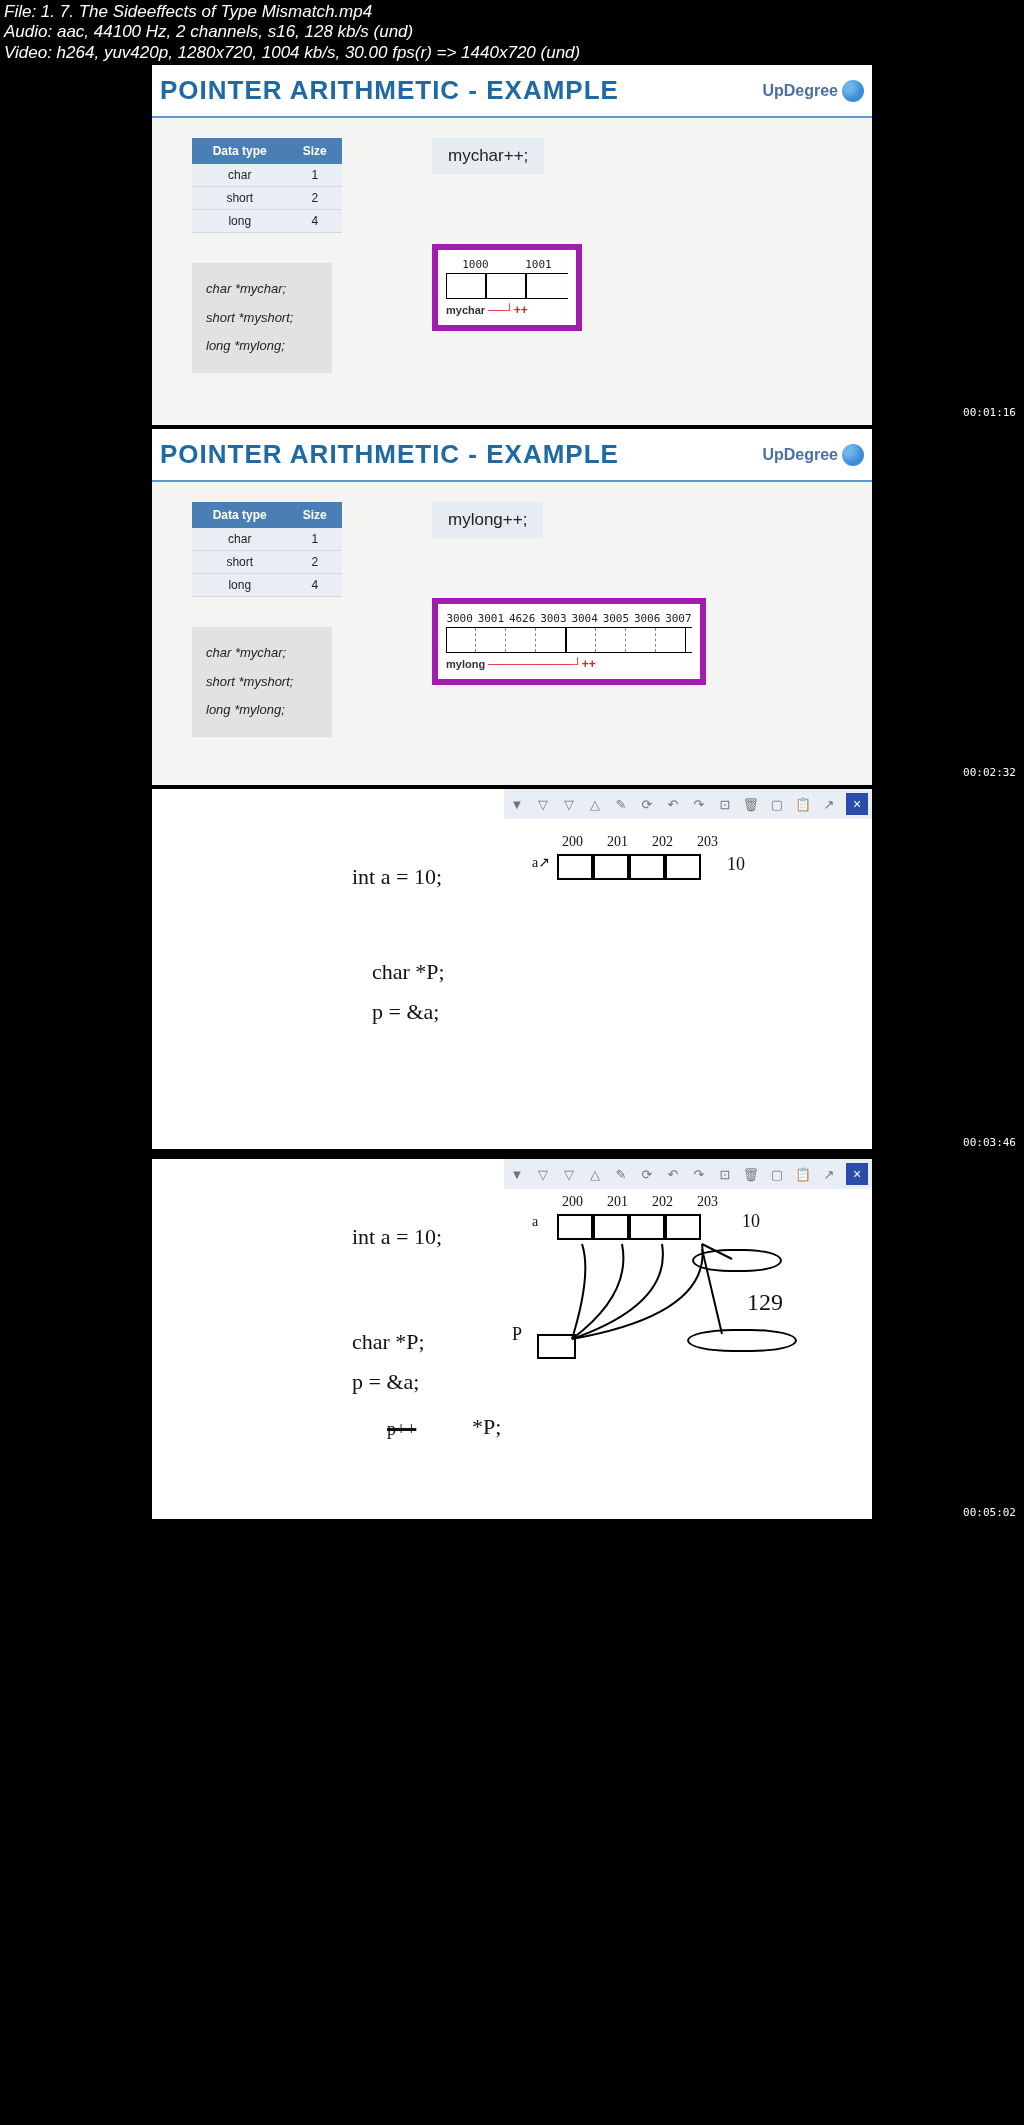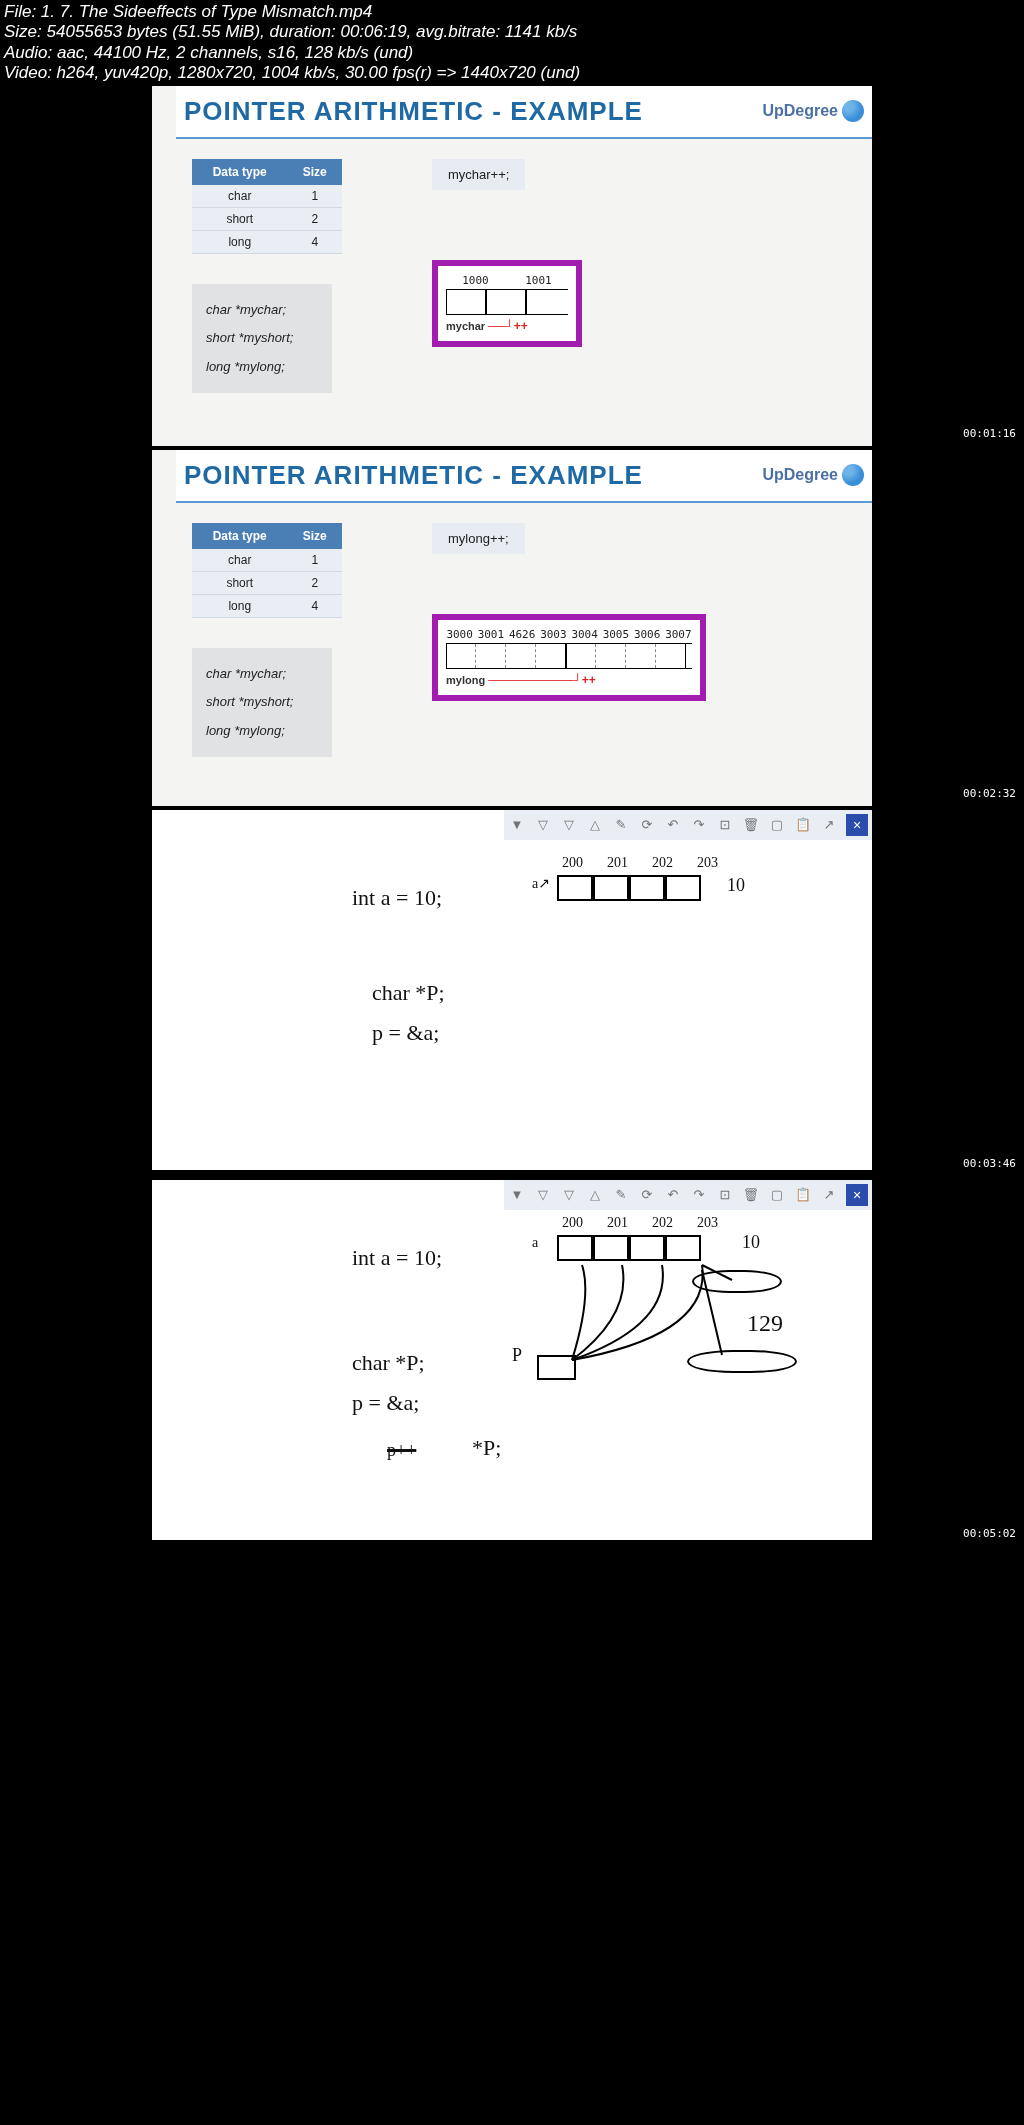--- a/index.html
+++ b/index.html
@@ -38,21 +38,20 @@
     position: relative;
     height: 360px;
   }
   .slide-title-bar {
     background: #fff;
     padding: 10px 8px;
     display: flex;
     justify-content: space-between;
     align-items: center;
     border-bottom: 2px solid #5a9bd5;
-    margin-left: 24px;
   }
   .slide-title {
     color: #1f6aa5;
     font-size: 26px;
     font-weight: bold;
     letter-spacing: 1px;
   }
   .brand {
     color: #4a6fa5;
     font-size: 16px;
@@ -101,21 +100,21 @@
     line-height: 2.2;
     width: 140px;
     font-style: italic;
   }
   .right-col {
     flex: 1;
   }
   .expr-box {
     background: #e6ecf2;
     padding: 8px 16px;
-    font-size: 13px;
+    font-size: 17px;
     display: inline-block;
     margin-bottom: 40px;
   }
   .mem-diagram {
     background: #fff;
     border: 6px solid #a21caf;
     padding: 8px;
     display: inline-block;
   }
   .mem-addrs {
@@ -223,21 +222,20 @@
     position: absolute;
     font-family: monospace;
     font-size: 13px;
   }
 </style>
 </head>
 <body>
 
 <div class="file-info">
   <div>File: 1. 7. The Sideeffects of Type Mismatch.mp4</div>
-  <div>Size: 54055653 bytes (51.55 MiB), duration: 00:06:19, avg.bitrate: 1141 kb/s</div>
   <div>Audio: aac, 44100 Hz, 2 channels, s16, 128 kb/s (und)</div>
   <div>Video: h264, yuv420p, 1280x720, 1004 kb/s, 30.00 fps(r) =&gt; 1440x720 (und)</div>
 </div>
 
 <div class="slide-wrap">
   <div class="panel">
     <div class="slide-title-bar">
       <div class="slide-title">POINTER ARITHMETIC - EXAMPLE</div>
       <div class="brand">
         <span>UpDegree</span>

